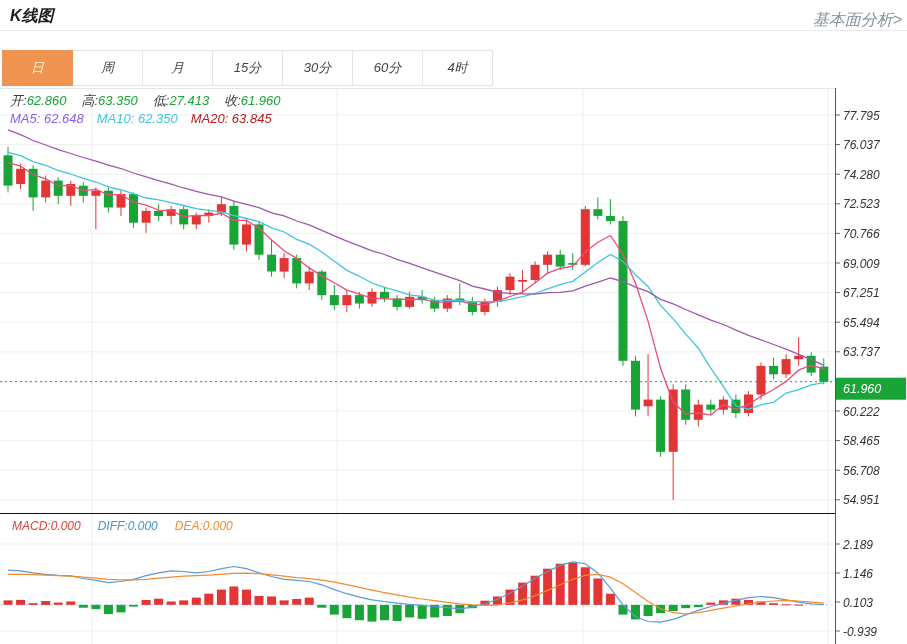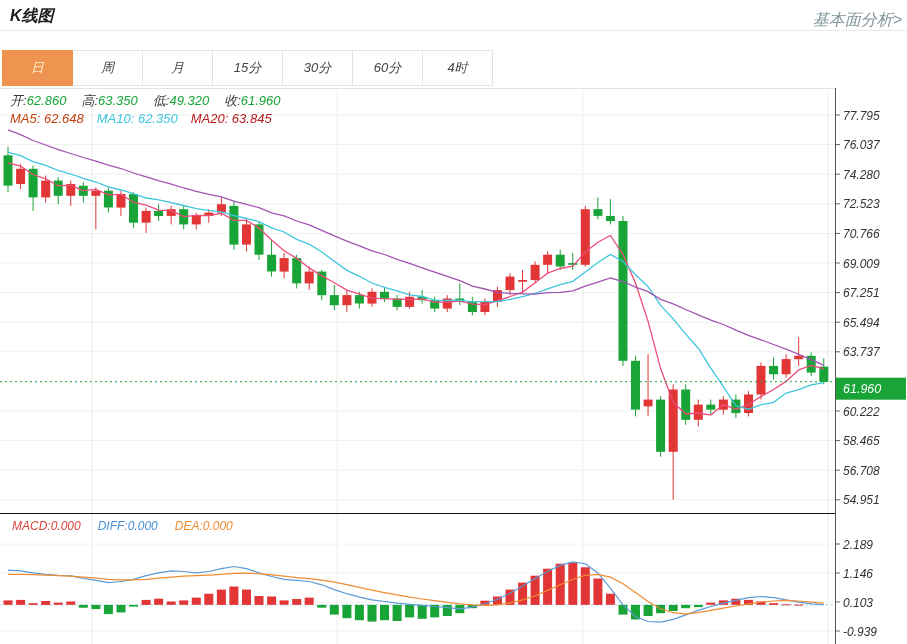--- a/index.html
+++ b/index.html
@@ -314,16 +314,16 @@
         <rect x="756.5" y="88.5" width="9" height="3.3" fill="#e23535"></rect>
         <rect x="769.1" y="90.2" width="9" height="1.7" fill="#e23535"></rect>
         <rect x="781.6" y="91.3" width="9" height="1.0" fill="#e23535"></rect>
         <rect x="794.2" y="91.6" width="9" height="1.0" fill="#e23535"></rect>
       </g>
       <polyline points="8.0,57.1 20.6,57.9 33.1,59.9 45.7,61.3 58.2,62.4 70.8,62.9 83.3,65.5 95.9,67.4 108.4,69.6 121.0,68.5 133.5,66.3 146.1,62.7 158.6,59.9 171.2,57.9 183.7,58.5 196.3,59.9 208.8,58.5 221.4,55.7 233.9,53.5 246.5,55.7 259.0,59.9 271.6,63.5 284.1,66.3 296.7,67.4 309.2,68.5 321.8,71.8 334.3,76.6 346.9,80.7 359.4,84.1 372.0,86.9 384.5,88.5 397.1,90.2 409.6,91.3 422.2,92.4 434.7,93.5 447.3,94.6 459.8,95.8 472.4,94.1 484.9,90.8 497.5,86.3 510.0,80.2 522.6,73.0 535.1,65.5 547.6,58.5 560.2,52.4 572.8,48.8 585.3,50.7 597.9,59.9 610.4,75.2 623.0,91.9 635.5,103.5 648.1,108.5 660.6,109.1 673.2,106.3 685.7,101.9 698.3,97.4 710.8,93.5 723.4,90.2 735.9,87.4 748.5,84.6 761.0,83.5 773.6,84.6 786.1,86.9 798.7,89.1 811.2,90.8 823.8,91.6" fill="none" stroke="#5b9bd5" stroke-width="1.2"></polyline>
       <polyline points="8.0,61.3 20.6,61.3 33.1,61.6 45.7,62.1 58.2,62.7 70.8,63.2 83.3,64.1 95.9,65.2 108.4,66.3 121.0,66.8 133.5,66.8 146.1,66.3 158.6,65.2 171.2,64.1 183.7,63.2 196.3,62.7 208.8,62.1 221.4,61.3 233.9,60.4 246.5,60.2 259.0,60.7 271.6,61.8 284.1,63.2 296.7,64.6 309.2,65.7 321.8,67.1 334.3,69.1 346.9,71.6 359.4,74.3 372.0,77.1 384.5,79.6 397.1,81.9 409.6,84.1 422.2,86.0 434.7,87.7 447.3,89.4 459.8,90.8 472.4,91.9 484.9,92.4 497.5,91.9 510.0,89.9 522.6,86.9 535.1,82.7 547.6,77.4 560.2,71.8 572.8,66.3 585.3,62.4 597.9,61.3 610.4,64.1 623.0,70.7 635.5,79.6 648.1,88.5 660.6,95.8 673.2,99.7 685.7,100.8 698.3,99.7 710.8,97.4 723.4,95.2 735.9,93.0 748.5,90.8 761.0,89.1 773.6,88.0 786.1,87.4 798.7,88.0 811.2,89.1 823.8,90.2" fill="none" stroke="#f08c32" stroke-width="1.2"></polyline>
       <line x1="835.5" y1="0" x2="835.5" y2="131" stroke="#555555"></line>
     </svg>
 
-  <div class="legend1" id="legendOhlc"><span class="lb">开:</span><span class="val">62.860</span><span class="lb">高:</span><span class="val">63.350</span><span class="lb">低:</span><span class="val">49.320</span><span class="lb">收:</span><span class="val">61.960</span></div>
-  <div class="legend2" id="legendMa"><span style="color: #c2410c; margin-top: 20px;">MA5: 62.648</span><span style="color: rgb(62, 198, 220); text-align: right;">MA10: 62.350</span><span style="color: #b91c1c;">MA20: 63.845</span></div>
+  <div class="legend1" id="legendOhlc"><span class="lb">开:</span><span class="val">62.860</span><span class="lb">高:</span><span class="val">63.350</span><span class="lb">低:</span><span class="val">27.413</span><span class="lb">收:</span><span class="val">61.960</span></div>
+  <div class="legend2" id="legendMa"><span style="color: #8b5cf6; margin-top: 20px;">MA5: 62.648</span><span style="color: rgb(62, 198, 220); text-align: right;">MA10: 62.350</span><span style="color: #b91c1c;">MA20: 63.845</span></div>
   <div class="legend3" id="legendMacd"><span style="color: rgb(217, 69, 58);">MACD:0.000</span><span style="color: rgb(74, 144, 217);">DIFF:0.000</span><span style="color: rgb(240, 140, 50);">DEA:0.000</span></div>
 </div>
 
 </body></html>

